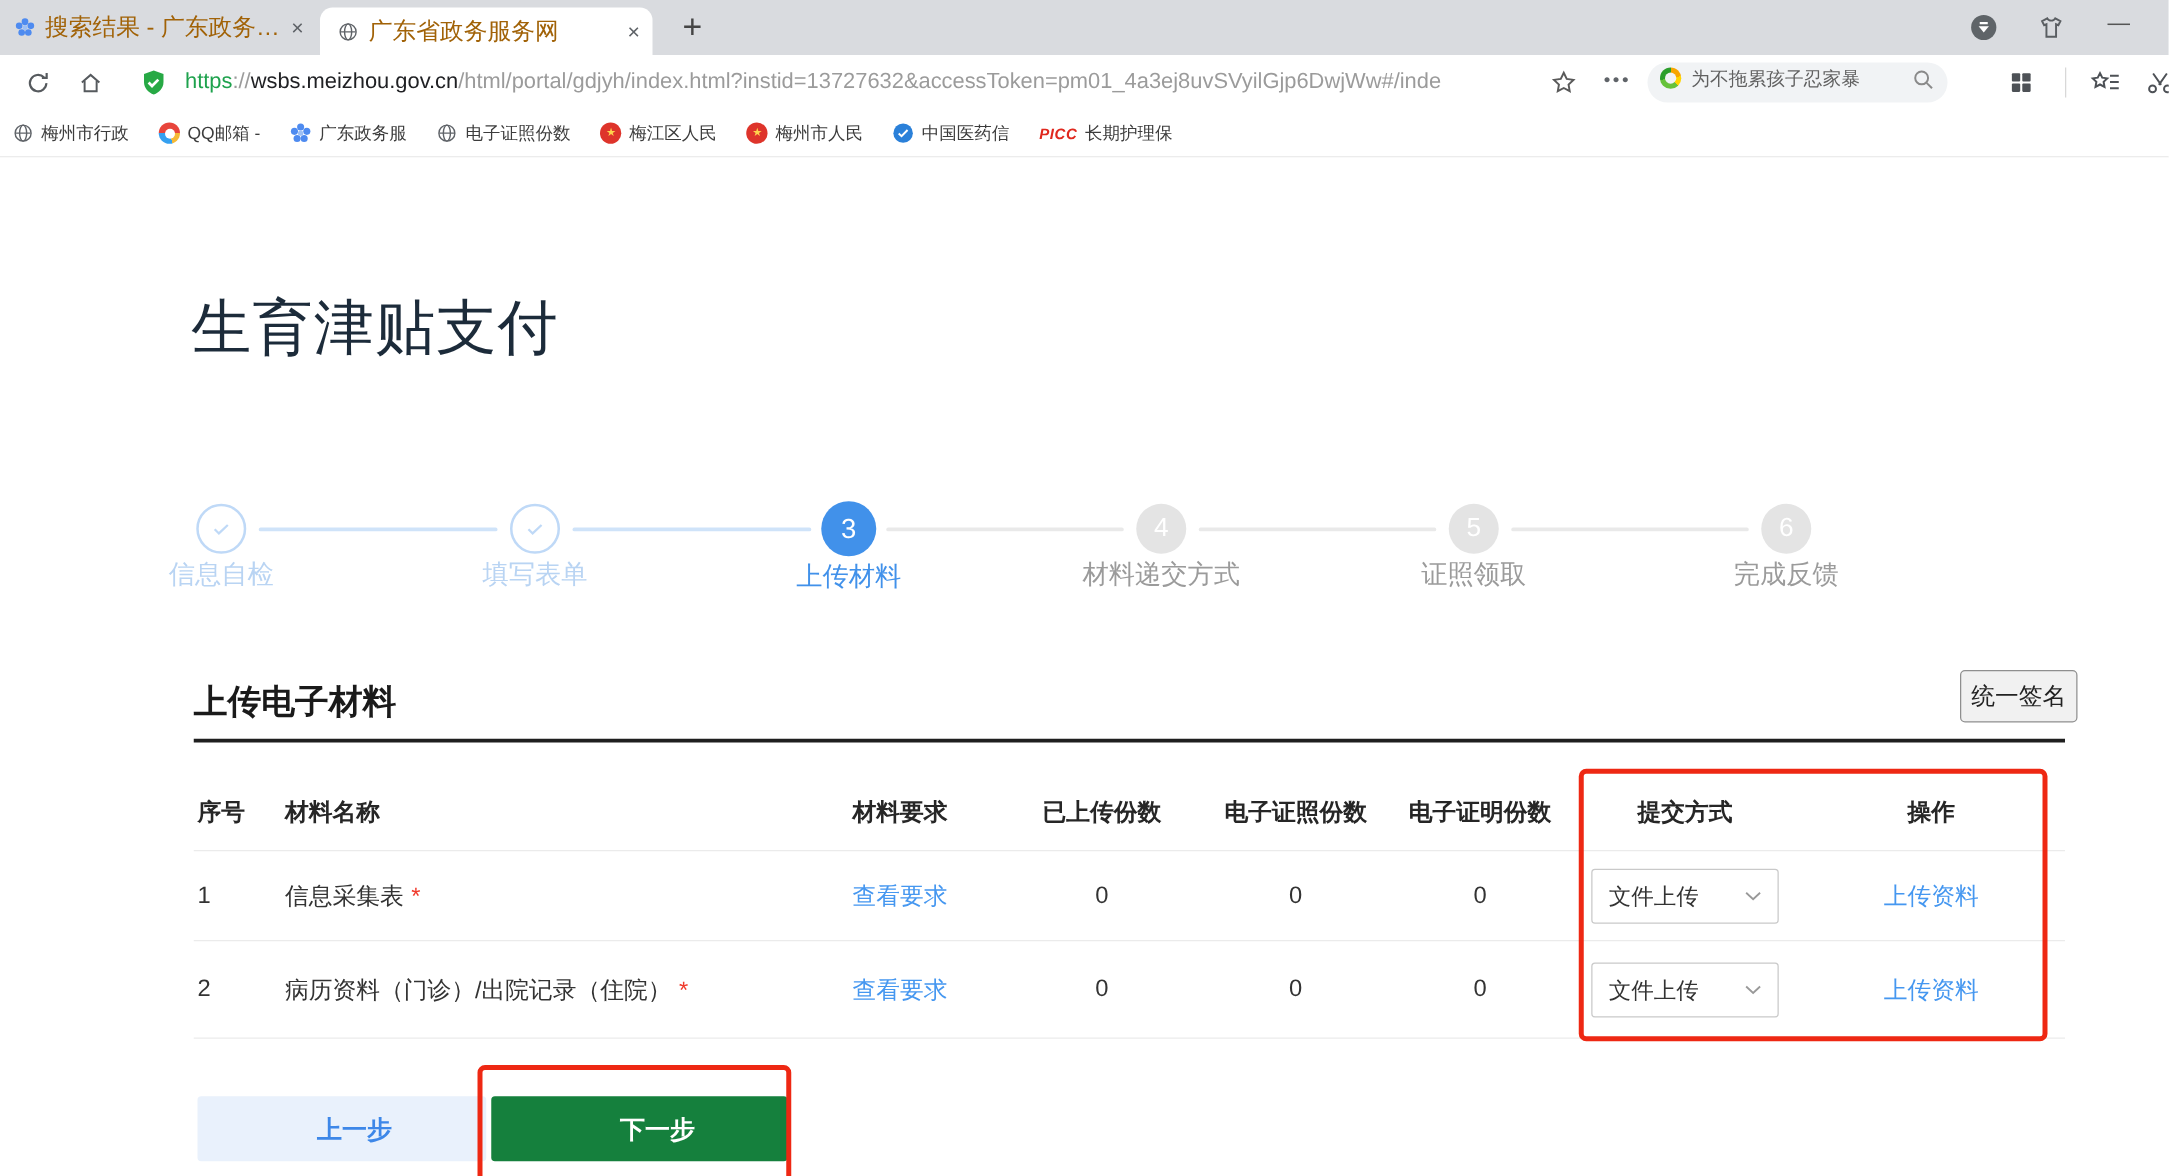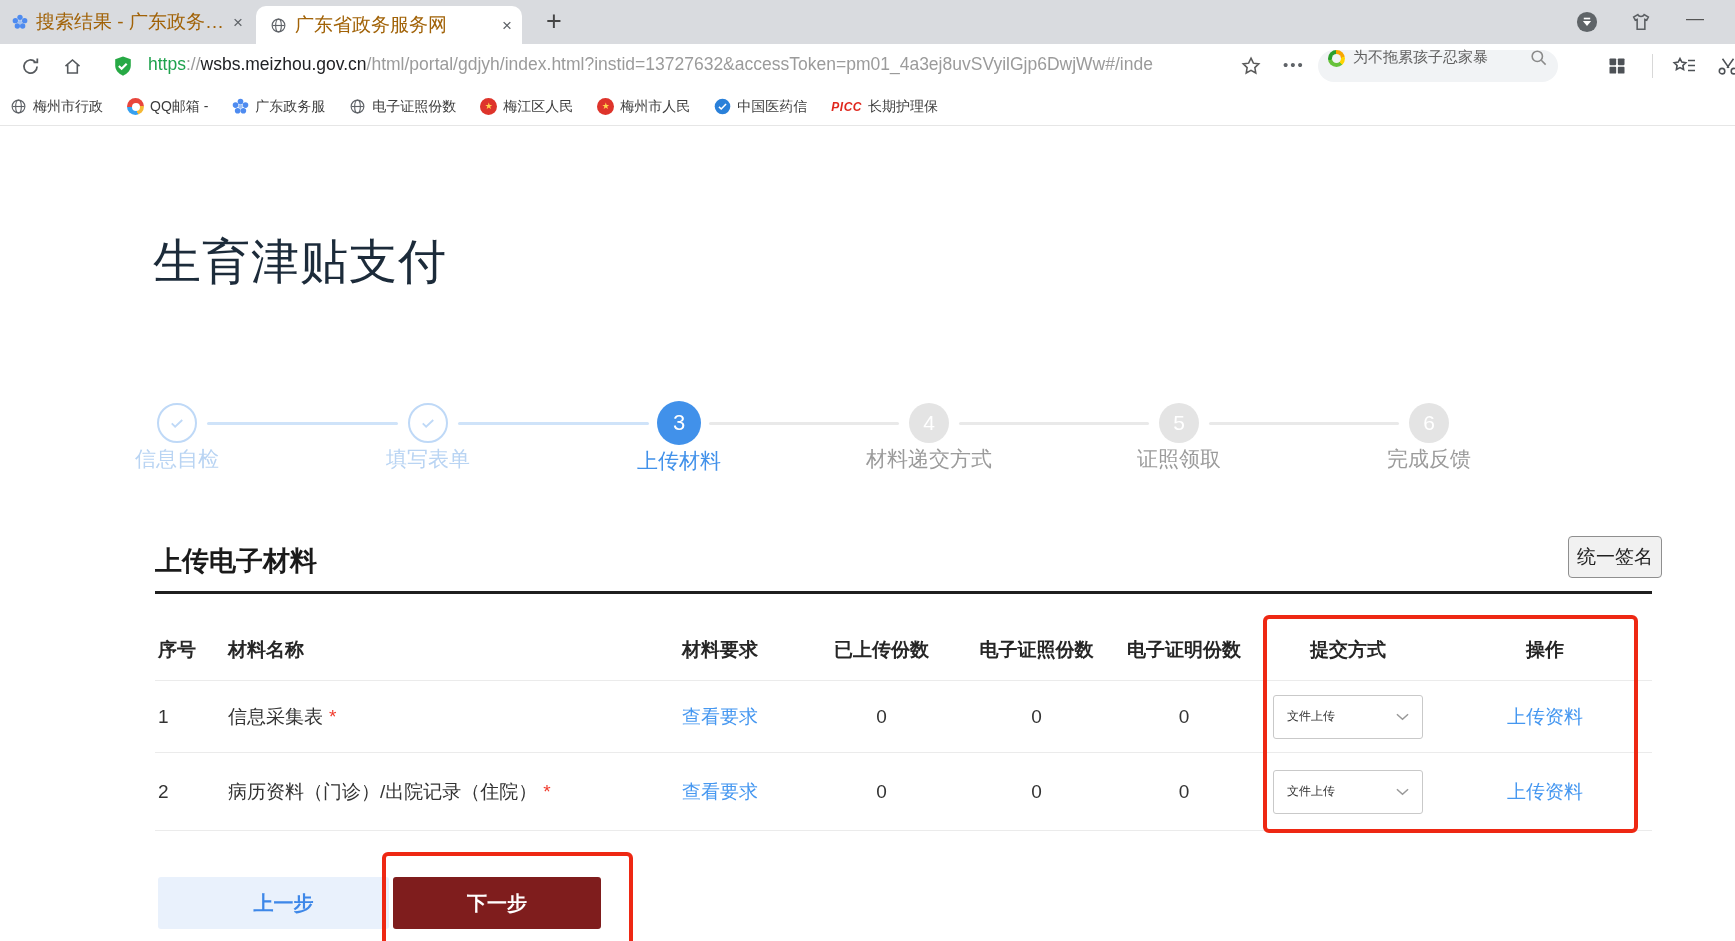--- a/index.html
+++ b/index.html
@@ -20,21 +20,21 @@
   .minimize{position:absolute;left:1686px;top:8px;font-size:18px;color:#555;}
   
   .toolbar{position:relative;height:44px;background:#fff;}
   .tb-ic{position:absolute;top:12px;}
   .urlbox{position:absolute;left:148px;top:10px;width:1086px;overflow:hidden;white-space:nowrap;font-size:17.5px;}
   .url-scheme{color:#1ea24d;}
   .url-sep{color:#9b9b9b;}
   .url-host{color:#202124;}
   .url-path{color:#9b9b9b;}
   .dots{position:absolute;left:1283px;top:12px;color:#5f6368;font-size:15px;letter-spacing:2px;}
-  .searchbox{position:absolute;left:1318px;top:6px;width:240px;height:32px;border-radius:16px;background:#f1f3f5;display:flex;align-items:flex-end;padding:15px 10px;box-sizing:border-box;gap:8px;}
+  .searchbox{position:absolute;left:1318px;top:6px;width:240px;height:32px;border-radius:16px;background:#f1f3f5;display:flex;align-items:flex-start;padding:4px 10px;box-sizing:border-box;gap:8px;}
   .so-logo{width:17px;height:17px;border-radius:50%;background:conic-gradient(#f7a600 0 22%,#ffd500 22% 38%,#67c23a 38% 72%,#2c9f2c 72% 100%);position:relative;flex:none;}
   .so-logo::after{content:"";position:absolute;left:4px;top:4px;width:9px;height:9px;border-radius:50%;background:#f1f3f5;}
   .search-text{flex:1;font-size:15px;color:#616161;white-space:nowrap;overflow:hidden;}
   .vsep{position:absolute;left:1652px;top:10px;width:1px;height:24px;background:#d8d8d8;}
   
   .bookmarks{height:38px;background:#fff;border-bottom:1px solid #e6e6e6;display:flex;align-items:center;padding-left:10px;gap:24px;box-sizing:border-box;}
   .bm{display:flex;align-items:center;gap:6px;}
   .bm-label{font-size:14px;color:#3c3c3c;white-space:nowrap;}
   .bm-ic{width:17px;height:17px;border-radius:50%;flex:none;display:flex;align-items:center;justify-content:center;}
   .bm-qq{background:conic-gradient(#e8453c 0 25%,#f5b936 25% 45%,#35a0f0 45% 75%,#e8453c 75% 100%);position:relative;}
@@ -71,29 +71,29 @@
   .c1{width:73px;padding-left:3px;box-sizing:border-box;}
   .c2{width:412px;}
   .c3{width:160px;text-align:center;}
   .c4{width:163px;text-align:center;}
   .c5{width:147px;text-align:center;}
   .c6{width:148px;text-align:center;}
   .c7{width:180px;text-align:center;display:flex;justify-content:center;}
   .c8{width:214px;text-align:center;}
   .req-star{color:#f03b2d;margin-left:6px;font-size:19px;}
   .link{color:#4597f0;cursor:pointer;}
-  .dropdown{width:150px;height:44px;border:1px solid #c9c9c9;border-radius:3px;background:#fff;display:flex;align-items:center;justify-content:space-between;padding:0 13px;box-sizing:border-box;font-size:12px;color:#333;}
+  .dropdown{width:150px;height:44px;border:1px solid #c9c9c9;border-radius:3px;background:#fff;display:flex;align-items:center;justify-content:space-between;padding:0 13px;box-sizing:border-box;font-size:18px;color:#333;}
   
   .redbox{position:absolute;border:4px solid #ee2813;border-radius:6px;pointer-events:none;z-index:5;}
   .redbox-cols{left:1263px;top:489px;width:367px;height:210px;}
   .redbox-next{left:382px;top:726px;width:243px;height:88px;}
   
   .btn{position:absolute;top:751px;height:52px;display:flex;align-items:center;justify-content:center;font-size:20px;font-weight:bold;border-radius:3px;}
   .btn-prev{left:158px;width:211px;background:#e9f1fc;color:#3d87e8;padding-left:20px;}
-  .btn-next{left:393px;width:208px;background:#7f1d1d;color:#fff;}
+  .btn-next{left:393px;width:208px;background:#15803d;color:#fff;padding-left:29px;}
   svg{display:block;}
 </style>
 </head>
 <body>
 
 <div class="tabbar">
   <div class="tab tab-inactive">
     <span>
       <svg viewBox="0 0 24 24" width="16" height="16">
           <g fill="#4e8bf0">

